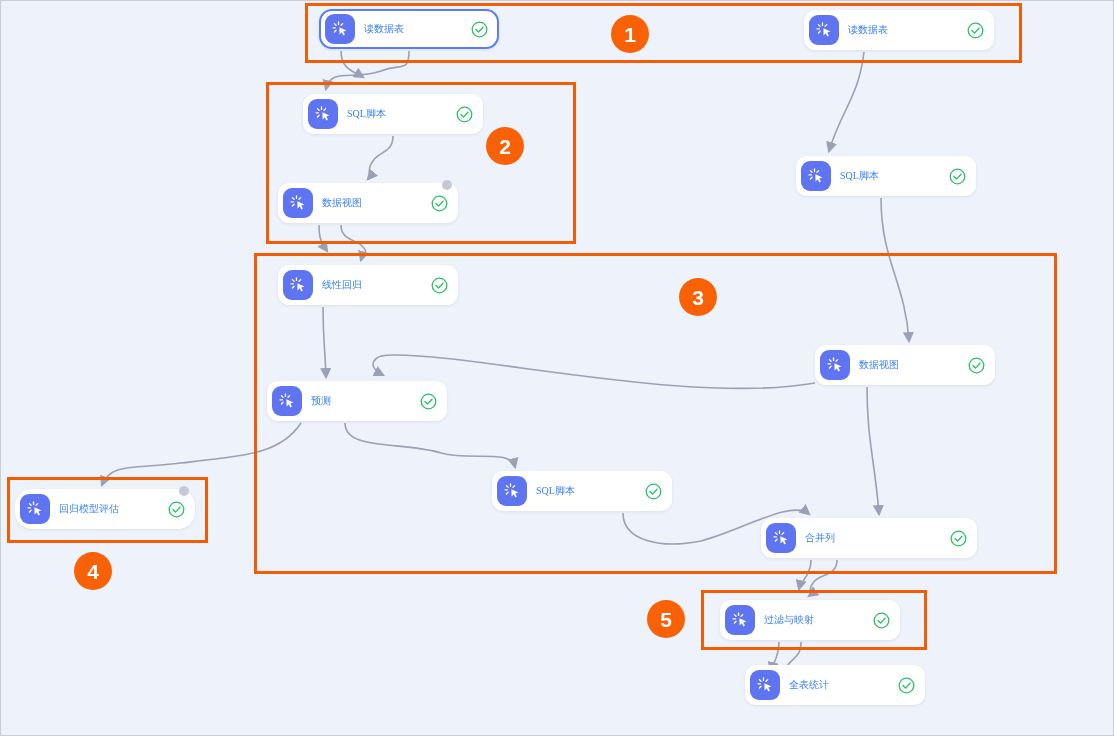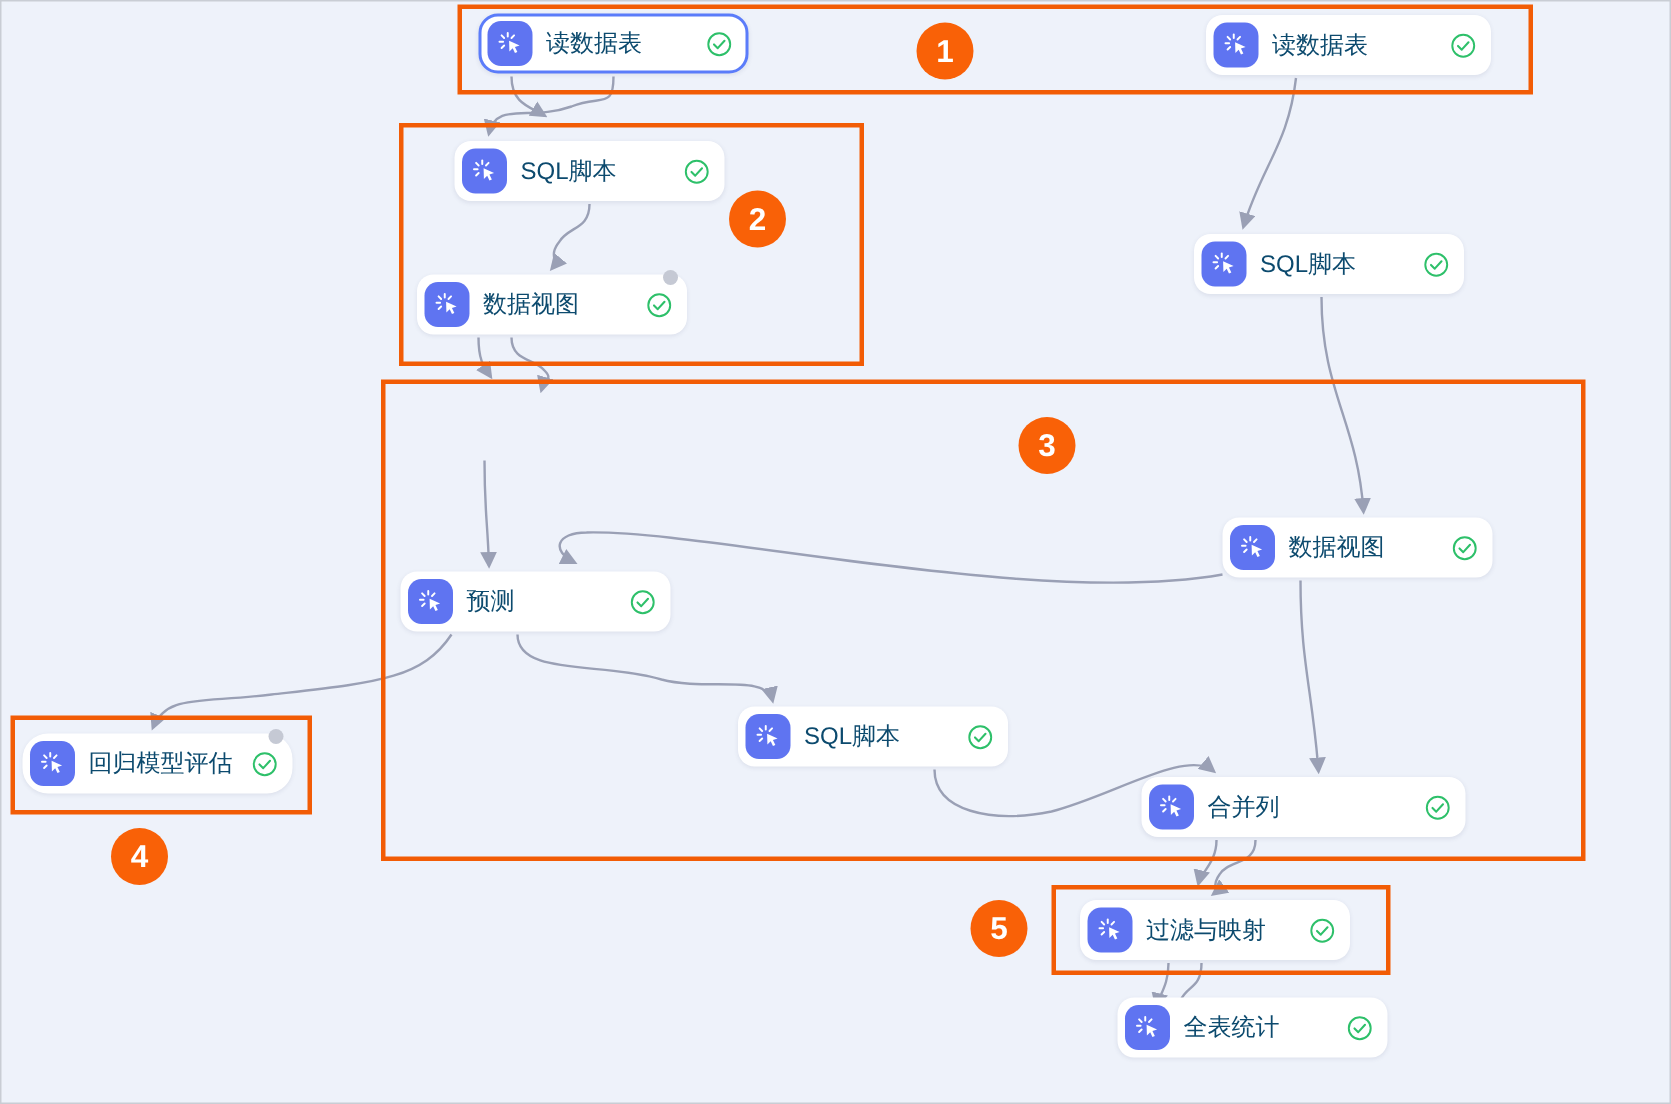--- a/index.html
+++ b/index.html
@@ -58,24 +58,25 @@
   .node-icon{
     width:30px;height:30px;
     border-radius:9px;
     background:#5f74f1;
     flex:0 0 auto;
     display:flex;align-items:center;justify-content:center;
   }
   .node-icon svg{display:block;}
   .node-label{
     margin-left:9px;
-    font-size:16px;
-    color:#0c4a6e;
+    font-size:10px;
+    color:#3b82f6;
     white-space:nowrap;
     flex:1 1 auto;
+    font-family:Liberation Serif, serif;
   }
   .node-status{
     width:17px;height:17px;flex:0 0 auto;margin-left:8px;
   }
   .node-dot{
     position:absolute;
     width:10px;height:10px;border-radius:50%;
     background:#c5c9d4;
     right:6px;top:-3px;
   }
@@ -242,20 +243,41 @@
     </span>
     <span class="node-label">SQL脚本</span>
     <span class="node-status">
       <svg width="17" height="17" viewBox="0 0 17 17">
           <circle cx="8.5" cy="8.5" r="7.3" fill="none" stroke="#2ec06a" stroke-width="1.3"></circle>
           <path d="M5 8.6 L7.5 11.1 L12 6.2" fill="none" stroke="#2ec06a" stroke-width="1.4" stroke-linecap="round" stroke-linejoin="round"></path>
         </svg>
     </span>
   </div>
 
+  <div class="node" style="left:277px;top:264px;width:180px;">
+    <span class="node-icon">
+      <svg width="18" height="18" viewBox="0 0 18 18">
+          <g stroke="#ffffff" stroke-width="1.3" stroke-linecap="round">
+            <line x1="7.5" y1="2" x2="7.5" y2="4.4"></line>
+            <line x1="3.4" y1="3.6" x2="5.1" y2="5.3"></line>
+            <line x1="11.7" y1="3.6" x2="10" y2="5.3"></line>
+            <line x1="2" y1="7.8" x2="4.4" y2="7.8"></line>
+            <line x1="3.4" y1="12" x2="5.1" y2="10.3"></line>
+          </g>
+          <path d="M8.4 7.2 L15.4 10.4 L12.3 11.4 L13.9 14.6 L12.3 15.4 L10.8 12.2 L8.6 14.4 Z" fill="#ffffff"></path>
+        </svg>
+    </span>
+    <span class="node-label">线性回归</span>
+    <span class="node-status">
+      <svg width="17" height="17" viewBox="0 0 17 17">
+          <circle cx="8.5" cy="8.5" r="7.3" fill="none" stroke="#2ec06a" stroke-width="1.3"></circle>
+          <path d="M5 8.6 L7.5 11.1 L12 6.2" fill="none" stroke="#2ec06a" stroke-width="1.4" stroke-linecap="round" stroke-linejoin="round"></path>
+        </svg>
+    </span>
+  </div>
 
   <div class="node" style="left:814px;top:344px;width:180px;">
     <span class="node-icon">
       <svg width="18" height="18" viewBox="0 0 18 18">
           <g stroke="#ffffff" stroke-width="1.3" stroke-linecap="round">
             <line x1="7.5" y1="2" x2="7.5" y2="4.4"></line>
             <line x1="3.4" y1="3.6" x2="5.1" y2="5.3"></line>
             <line x1="11.7" y1="3.6" x2="10" y2="5.3"></line>
             <line x1="2" y1="7.8" x2="4.4" y2="7.8"></line>
             <line x1="3.4" y1="12" x2="5.1" y2="10.3"></line>

